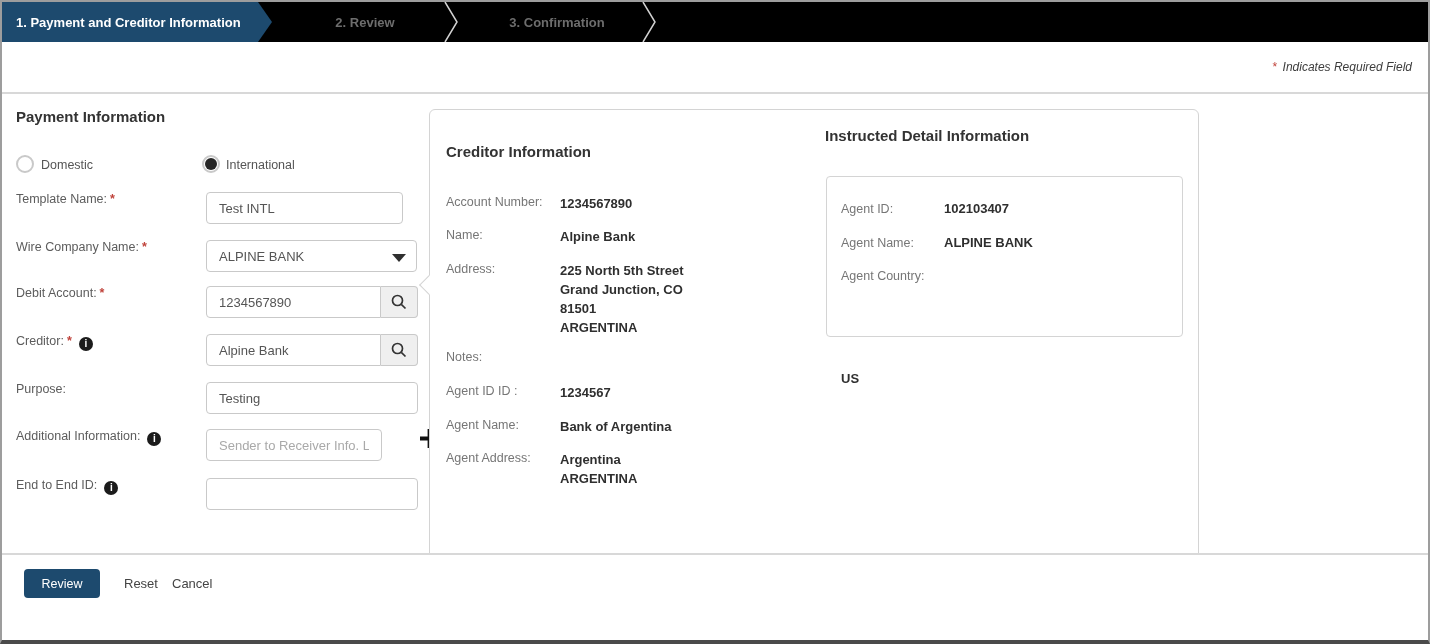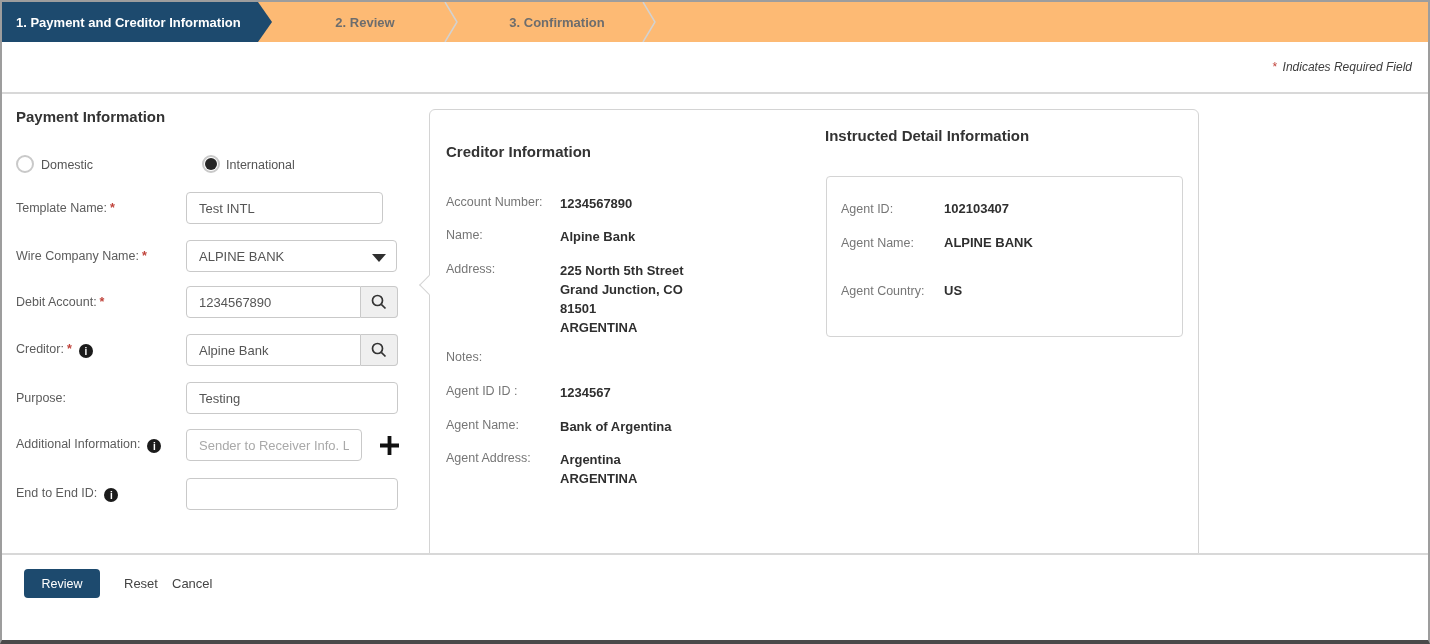--- a/index.html
+++ b/index.html
@@ -3,21 +3,21 @@
 <meta charset="utf-8">
 <style>
   * { margin:0; padding:0; box-sizing:border-box; }
   html,body { width:1430px; height:644px; background:#fff; }
   body { font-family:"Liberation Sans", sans-serif; color:#333; }
   .page {
     position:relative; width:1430px; height:644px; background:#fff;
     border:2px solid #9d9d9d; border-bottom:4px solid #4a4a4a; overflow:hidden;
   }
   
-  .steps { position:absolute; top:0; left:0; right:0; height:40px; background:#fdba74; display:flex; align-items:stretch; }
+  .steps { position:absolute; top:0; left:0; right:0; height:40px; background:#000000; display:flex; align-items:stretch; }
   .step-active {
     flex:0 0 270px; background:#1d4a6e; color:#fff; display:flex; align-items:center;
     padding:0 26px 0 14px; font-size:13px; font-weight:bold;
     clip-path:polygon(0 0, calc(100% - 14px) 0, 100% 50%, calc(100% - 14px) 100%, 0 100%);
   }
   .step { display:flex; align-items:center; padding-left:14px; font-size:13px; font-weight:bold; color:#6d6d6d;justify-content:center; }
   .step.w2 { width:172px; }
   .step.w3 { width:184px; }
   .sep { display:flex; align-items:center; }
   
@@ -35,21 +35,21 @@
     display:inline-flex; align-items:center; justify-content:center;
     width:14px; height:14px; border-radius:50%; background:#1b1b1b; color:#fff;
     font-size:10px; font-weight:bold; margin-left:7px; vertical-align:-2px; font-style:normal;
   }
   
   .radio-row { position:absolute; left:14px; top:58px; width:400px; height:22px; }
   .radio { position:absolute; width:18px; height:18px; border-radius:50%; border:2px solid #c9c9c9; background:#fff; top:1px; }
   .radio.selected::after { content:""; position:absolute; left:1px; top:1px; width:12px; height:12px; border-radius:50%; background:#262626; }
   .radio-label { position:absolute; top:4px; font-size:12.5px; color:#555; }
   
-  .form-row { position:absolute; left:14px; display:flex; align-items:center; height:32px; }
+  .form-row { position:absolute; left:14px; display:flex; align-items:flex-start; height:32px;gap:20px; }
   .form-row .lbl { flex:0 0 170px; }
   .tb {
     height:32px; border:1px solid #c9c9c9; border-radius:4px; background:#fff;
     font-family:"Liberation Sans",sans-serif; font-size:13px; color:#555; padding:0 12px; outline:none;
   }
   .tb::placeholder { color:#a9a9a9; }
   .select-box {
     width:211px; height:32px; border:1px solid #c9c9c9; border-radius:4px; background:#fff;
     display:flex; align-items:center; padding:0 12px; font-size:13px; color:#555; cursor:pointer; position:relative;
   }
@@ -233,21 +233,21 @@
       <div class="section-heading ia-heading">Instructed Detail Information</div>
       <div class="ia-box">
         <div class="ia-row" style="top:24px;">
           <span class="dlbl">Agent ID:</span>
           <span class="dval">102103407</span>
         </div>
         <div class="ia-row" style="top:58px;">
           <span class="dlbl">Agent Name:</span>
           <span class="dval">ALPINE BANK</span>
         </div>
-        <div class="ia-row" style="top:106px;">
+        <div class="ia-row" style="top:91px;flex-direction:column;">
           <span class="dlbl">Agent Country:</span>
           <span class="dval">US</span>
         </div>
       </div>
     </div>
 
   </div>
 
   <div class="footer">
     <button class="review-btn">Review</button>

